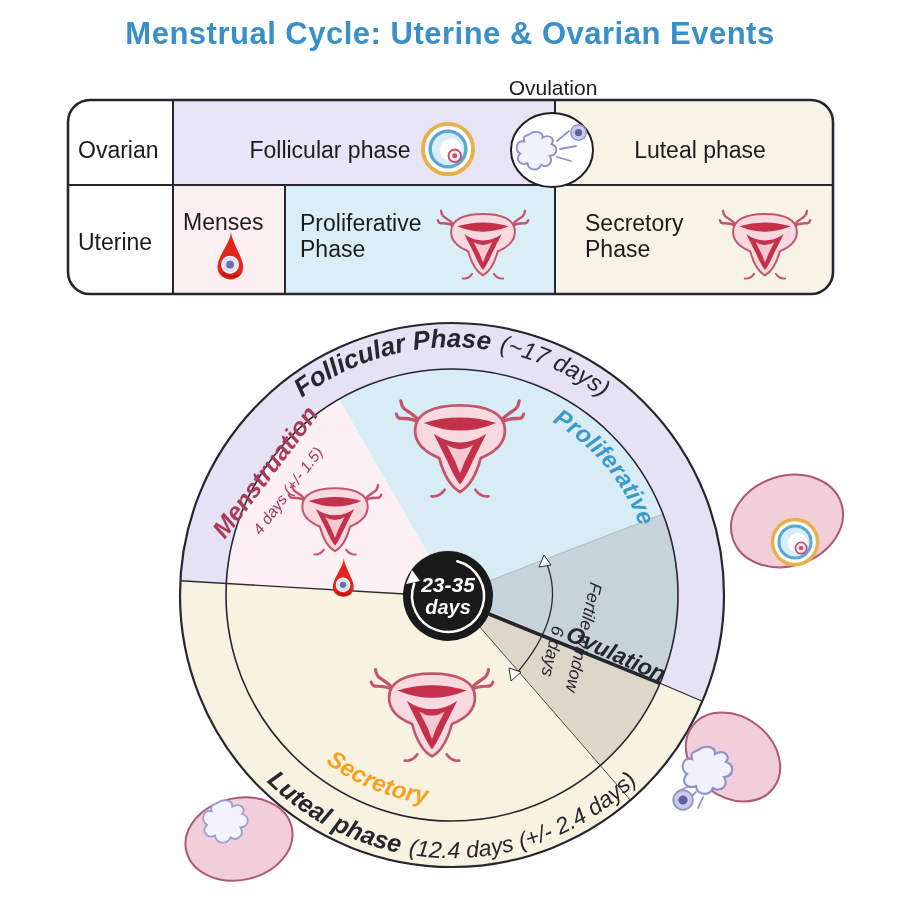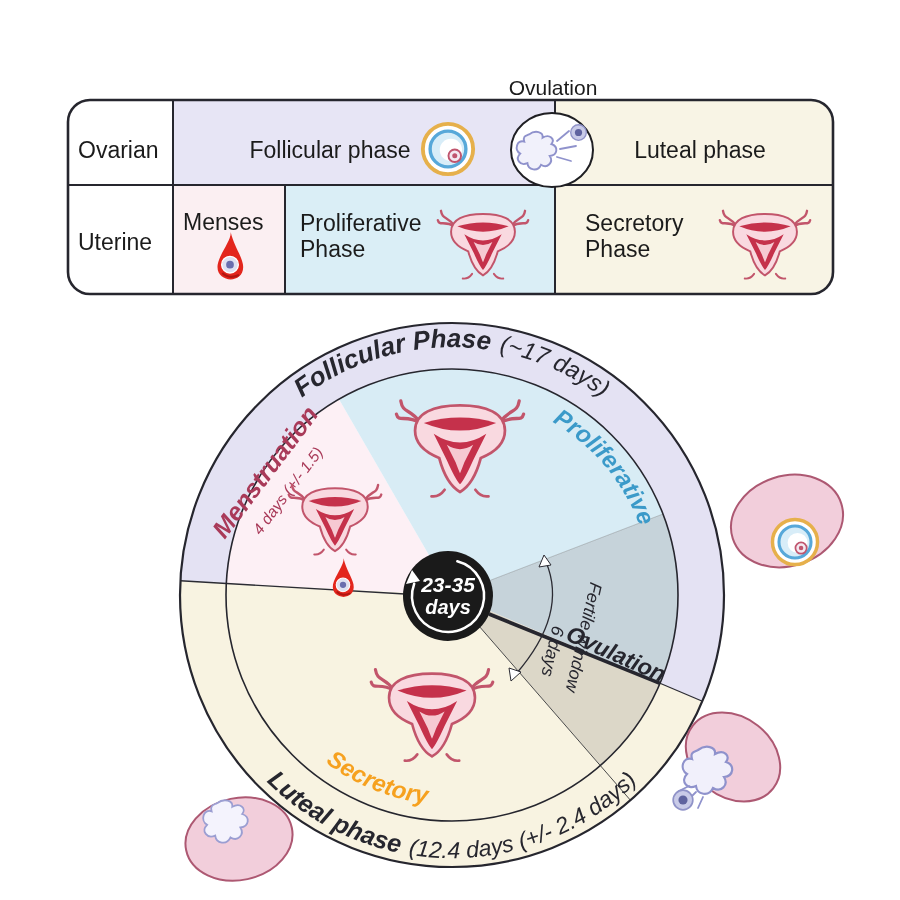--- a/index.html
+++ b/index.html
@@ -6,20 +6,21 @@
   .page{position:relative;width:900px;height:900px;background:#fff;overflow:hidden;
         font-family:"Liberation Sans", sans-serif;}
   .title{position:absolute;top:16px;left:0;width:900px;text-align:center;
          font-size:31px;font-weight:bold;letter-spacing:.5px;color:#3990c8;}
   svg text{font-family:"Liberation Sans", sans-serif;}
 </style>
 </head>
 <body>
 
 <div class="page">
+  <div class="title">Menstrual Cycle: Uterine &amp; Ovarian Events</div>
 
   <svg width="900" height="900" viewBox="0 0 900 900">
     <defs>
       <clipPath id="tableClip">
           <rect x="68" y="100" width="765" height="194" rx="22"></rect>
         </clipPath>
 
       <symbol id="uterus" viewBox="0 0 120 104">
         <g stroke="#c2556b" stroke-width="3" fill="none" stroke-linecap="round">
           <path d="M24,30 C14,16 8,22 6,10"></path>

